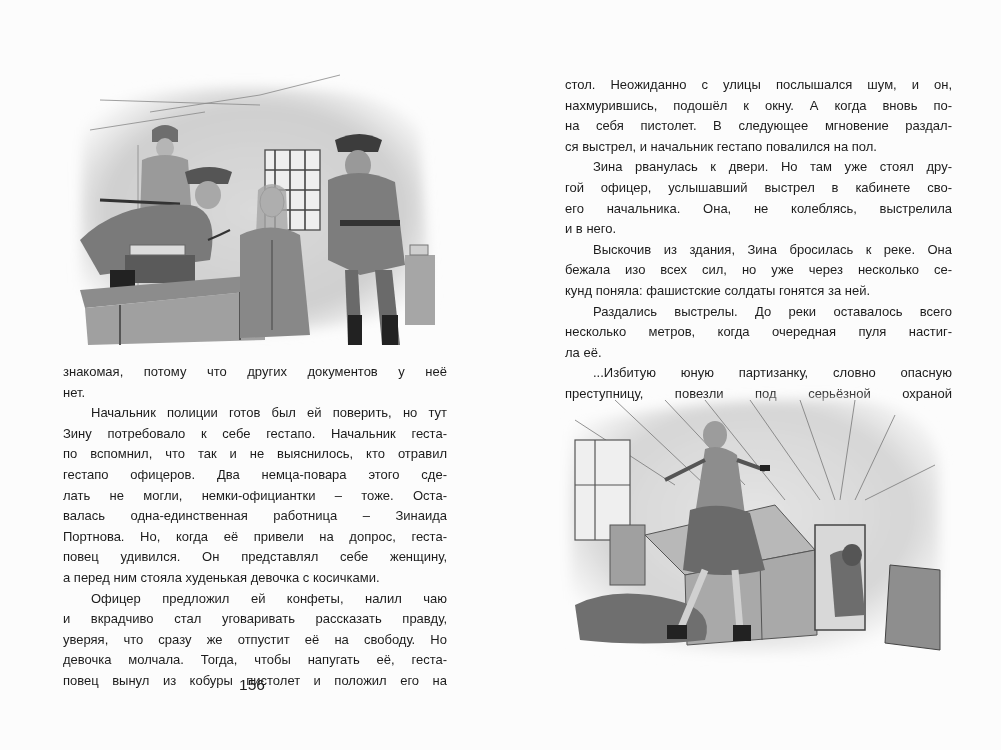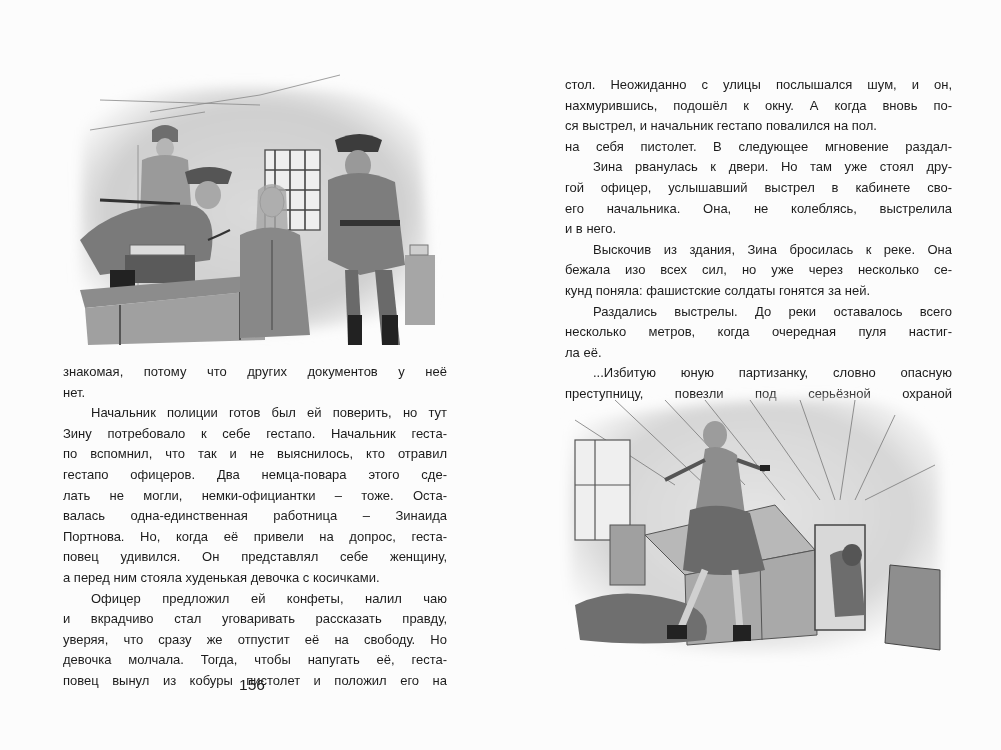--- a/index.html
+++ b/index.html
@@ -154,22 +154,22 @@
     </div>
 
     <div class="page-number">156</div>
   </div>
 
   <div class="page page-right">
 
     <div class="text-block right-text" style="left:65px;">
       <span class="line">стол. Неожиданно с улицы послышался шум, и он,</span>
       <span class="line">нахмурившись, подошёл к окну. А когда вновь по-</span>
+      <span class="line">на себя пистолет. В следующее мгновение раздал-</span>
       <span class="line last">ся выстрел, и начальник гестапо повалился на пол.</span>
-      <span class="line">на себя пистолет. В следующее мгновение раздал-</span>
       <span class="line indent">Зина рванулась к двери. Но там уже стоял дру-</span>
       <span class="line">гой офицер, услышавший выстрел в кабинете сво-</span>
       <span class="line">его начальника. Она, не колеблясь, выстрелила</span>
       <span class="line last">и в него.</span>
       <span class="line indent">Выскочив из здания, Зина бросилась к реке. Она</span>
       <span class="line">бежала изо всех сил, но уже через несколько се-</span>
       <span class="line last">кунд поняла: фашистские солдаты гонятся за ней.</span>
       <span class="line indent">Раздались выстрелы. До реки оставалось всего</span>
       <span class="line">несколько метров, когда очередная пуля настиг-</span>
       <span class="line last">ла её.</span>

